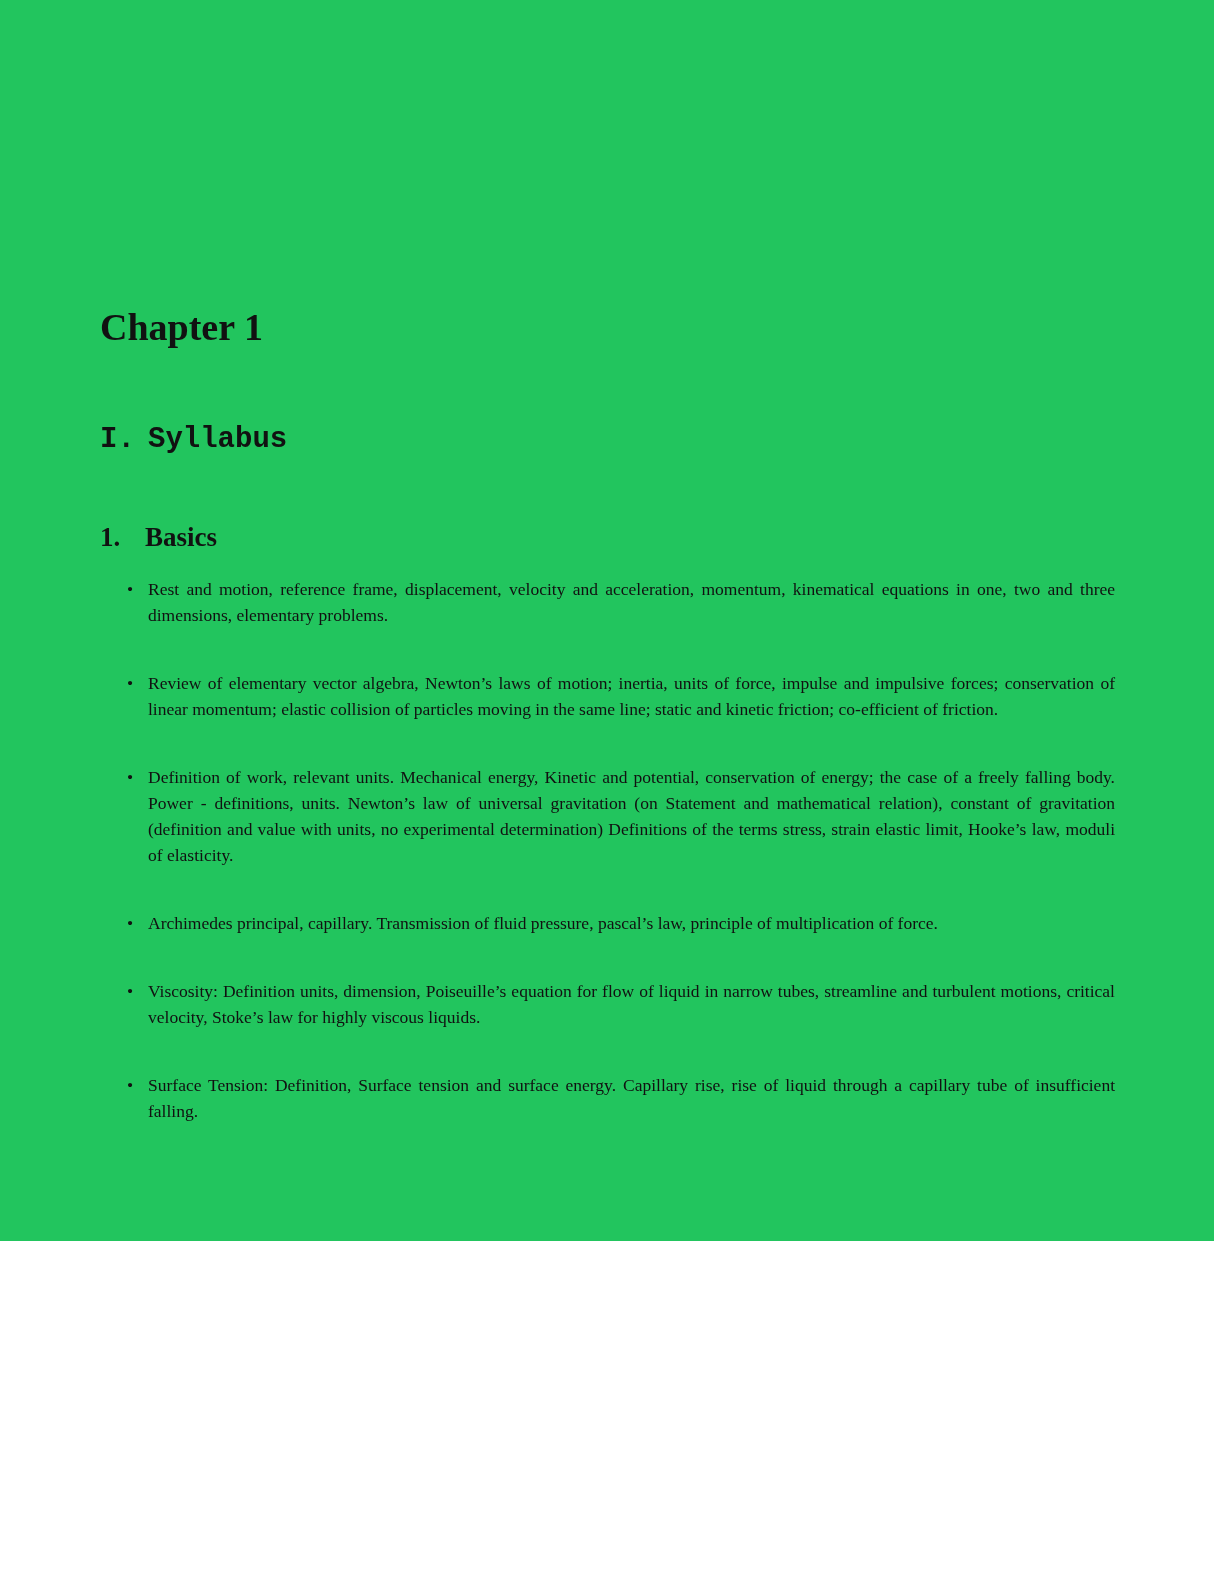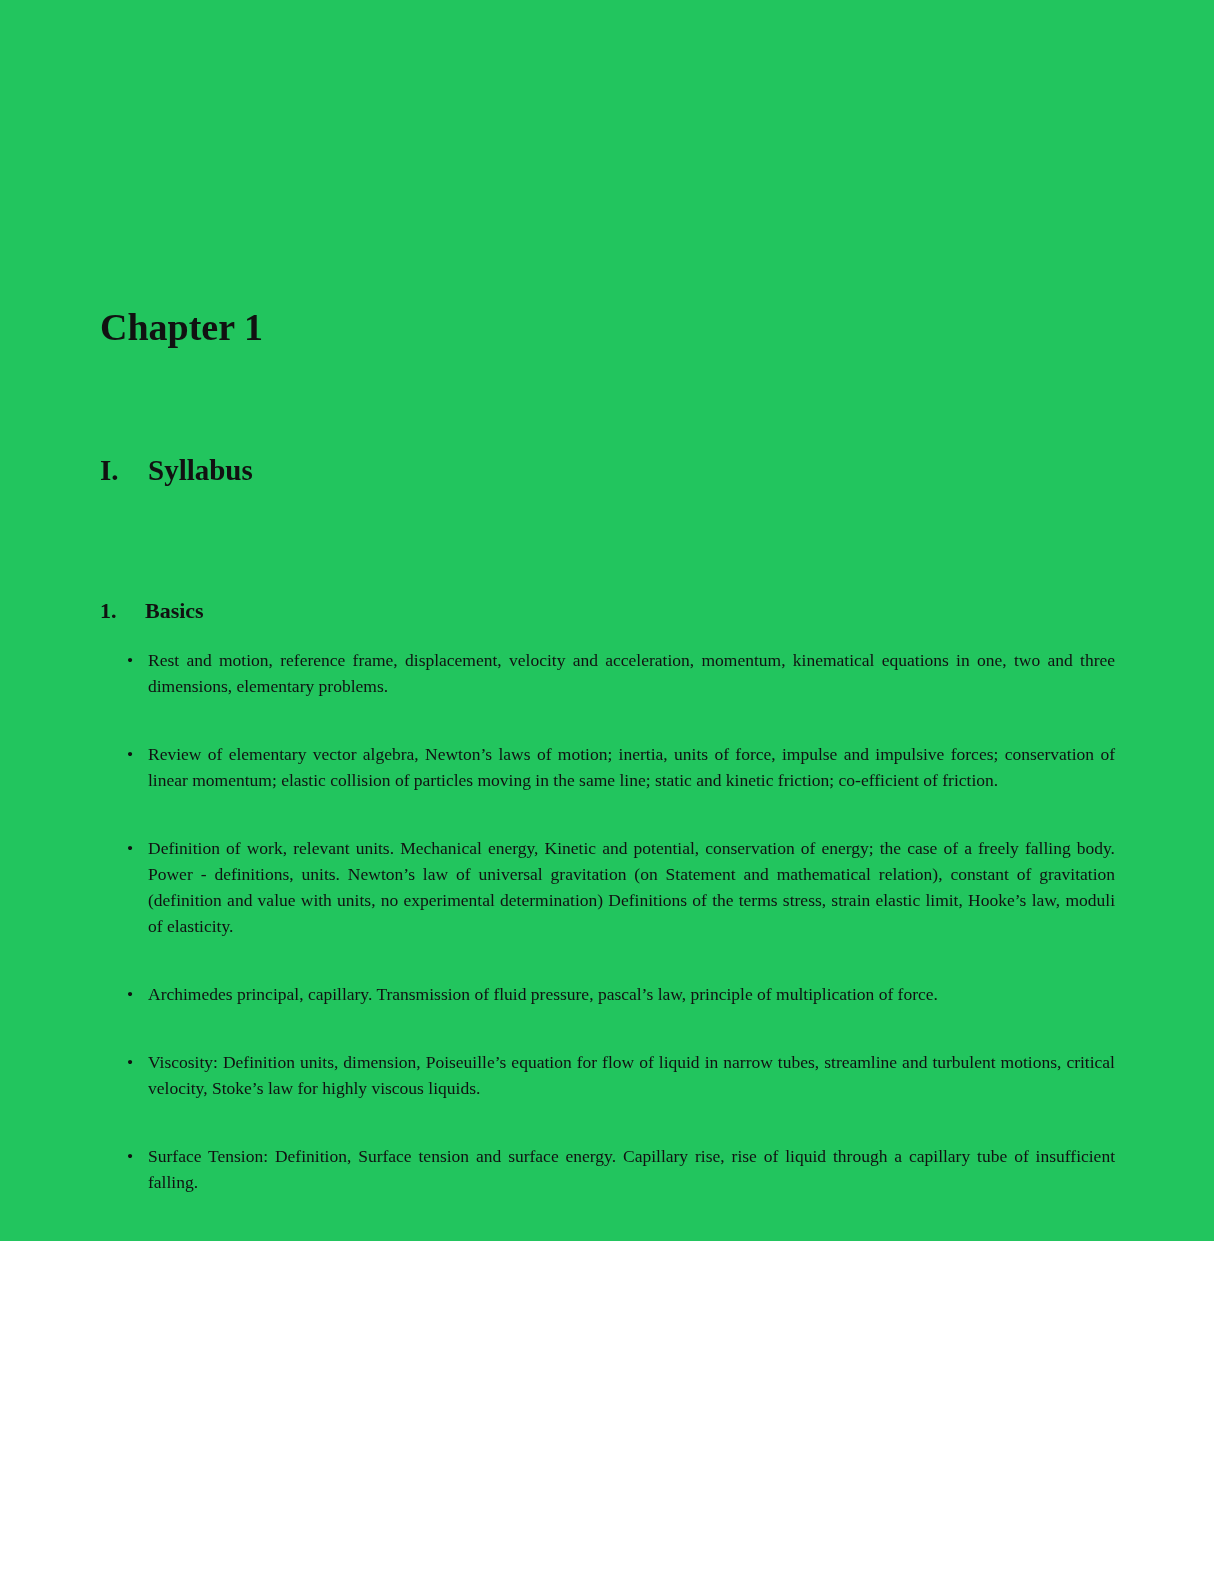--- a/index.html
+++ b/index.html
@@ -27,32 +27,33 @@
     margin: 0;
   }
   .chapter-title {
     font-size: 47px;
     font-weight: 700;
     line-height: 1.1;
     margin: 52px 0 0 0;
     letter-spacing: 0.5px;
   }
   .section-heading {
-    margin-top: 107px;
+    margin-top: 76px;
     font-size: 29px;
     font-weight: 700;
     line-height: 1.1;
+    font-family: Liberation Mono, monospace;
   }
   .section-heading .num {
     display: inline-block;
     width: 48px;
   }
   .subsection-heading {
-    margin-top: 112px;
-    font-size: 22px;
+    margin-top: 67px;
+    font-size: 27px;
     font-weight: 700;
     line-height: 1.1;
   }
   .subsection-heading .num {
     display: inline-block;
     width: 45px;
   }
   .bullet-list {
     list-style: none;
     margin: 24px 0 0 0;

